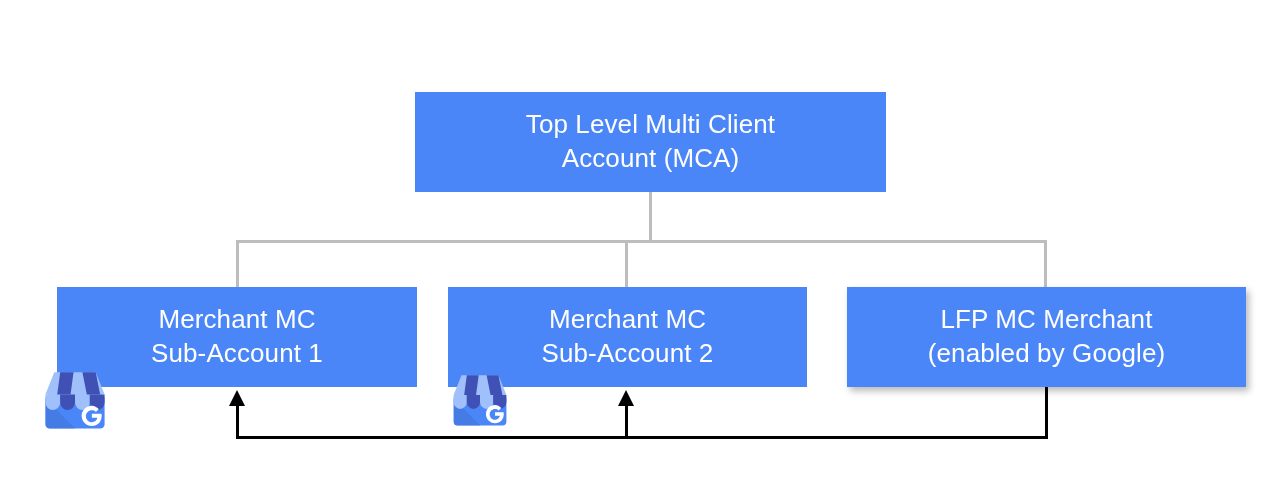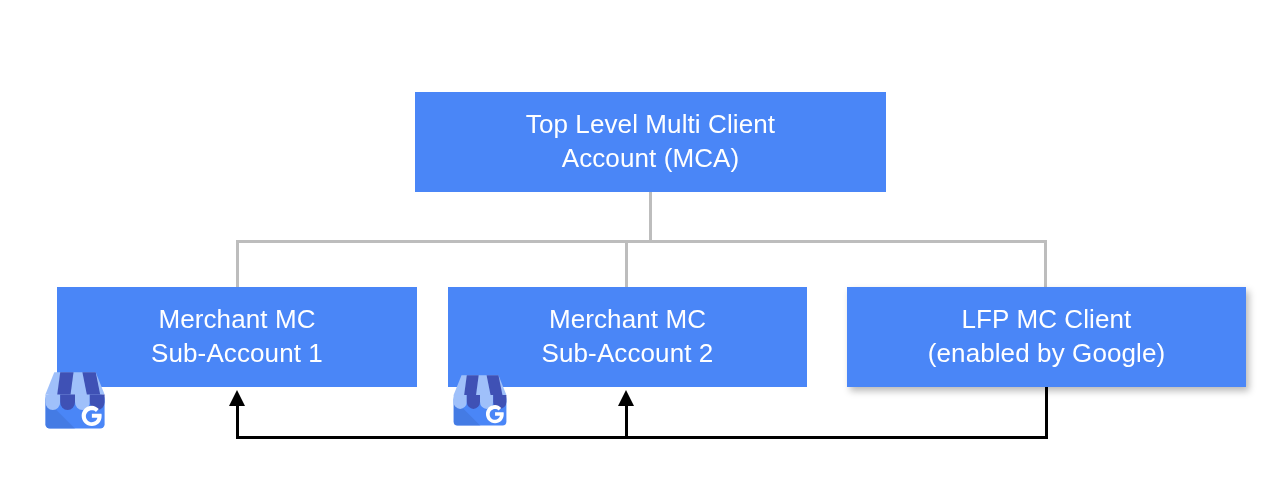--- a/index.html
+++ b/index.html
@@ -124,21 +124,21 @@
     <span class="label">Merchant MC
 Sub-Account 1</span>
   </div>
 
   <div class="node" id="node-sub2">
     <span class="label">Merchant MC
 Sub-Account 2</span>
   </div>
 
   <div class="node shadowed" id="node-lfp">
-    <span class="label">LFP MC Client
+    <span class="label">LFP MC Merchant
 (enabled by Google)</span>
   </div>
 
   <div class="gbp-icon" id="gbp-icon-1">
     <svg viewBox="0 0 100 100" width="100%" height="100%" xmlns="http://www.w3.org/2000/svg">
       <defs>
         <clipPath id="gbpBody1">
             <rect x="10" y="44" width="80" height="46" rx="6"></rect>
           </clipPath>
       </defs>

